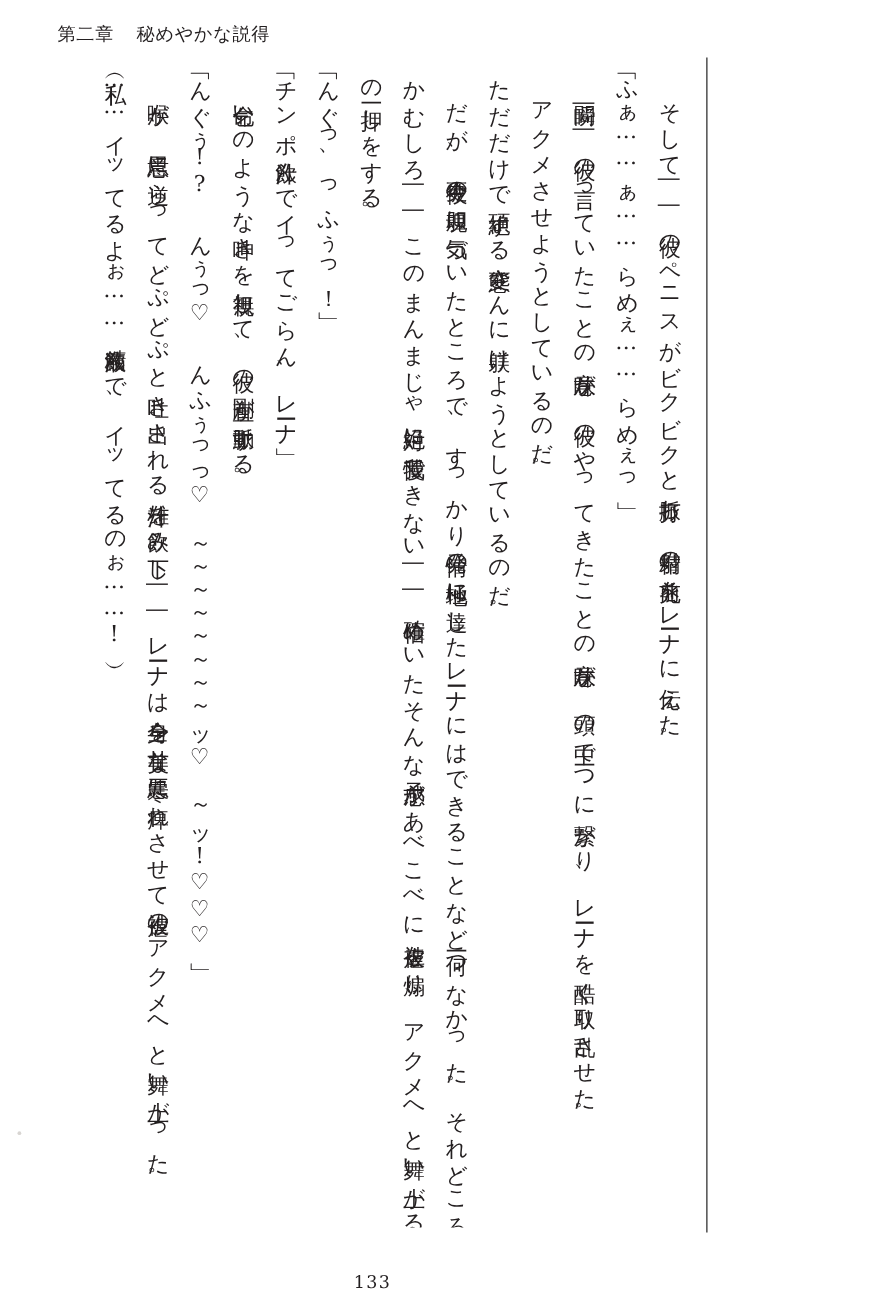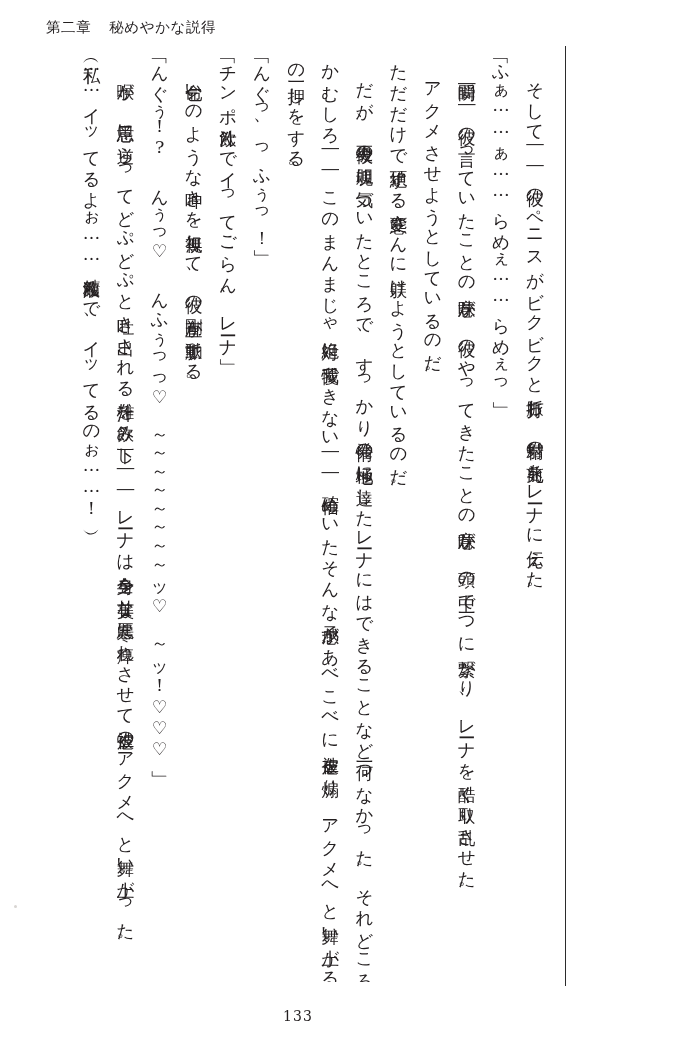--- a/index.html
+++ b/index.html
@@ -68,21 +68,21 @@
     padding: 0;
     text-indent: 1em;
   }
   .body-text p.noindent {
     text-indent: 0;
   }
 
   
   .folio {
     position: absolute;
-    bottom: 26px;
+    bottom: 16px;
     left: 0;
     right: 0;
     text-align: center;
     font-size: 14px;
     letter-spacing: 0.08em;
     color: #231f20;
     font-family: "DejaVu Serif", "Liberation Serif", serif;
   }
 
   

